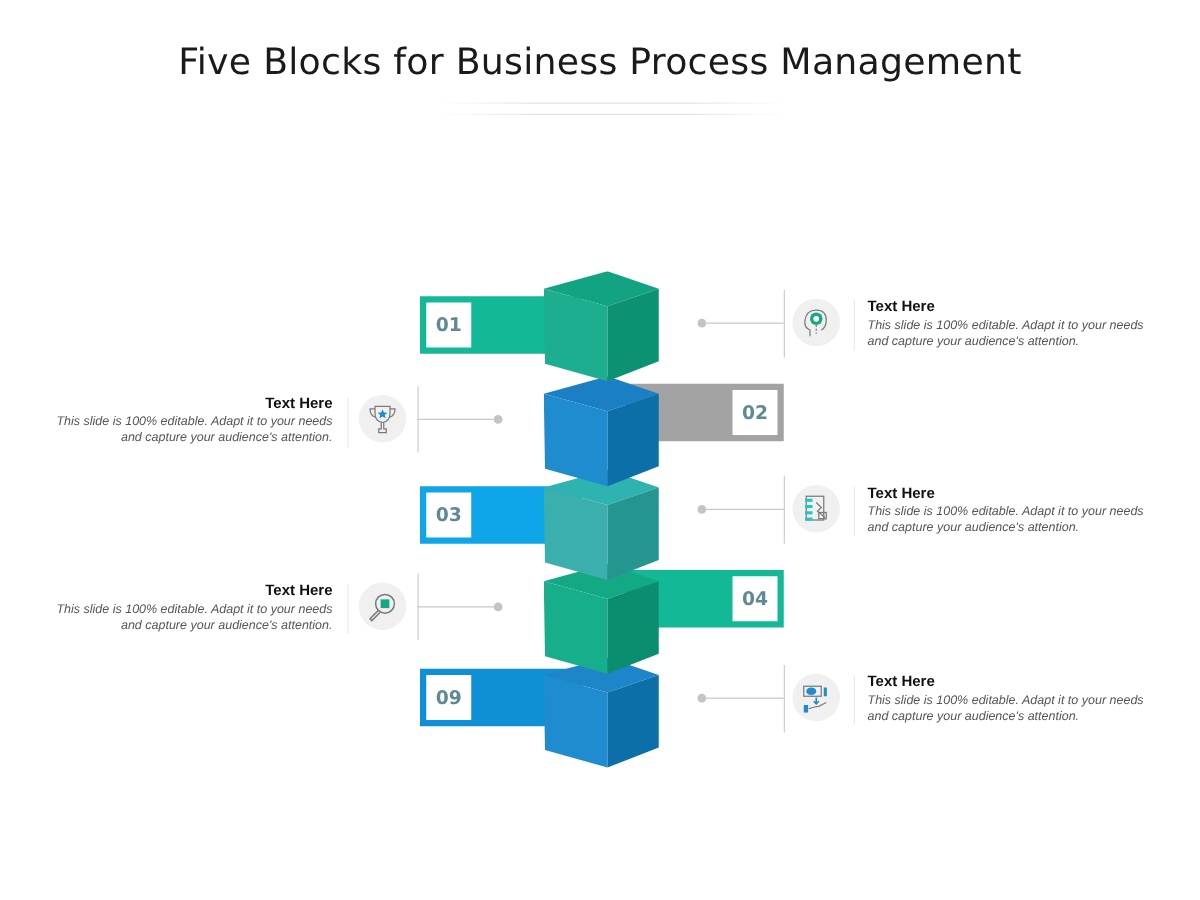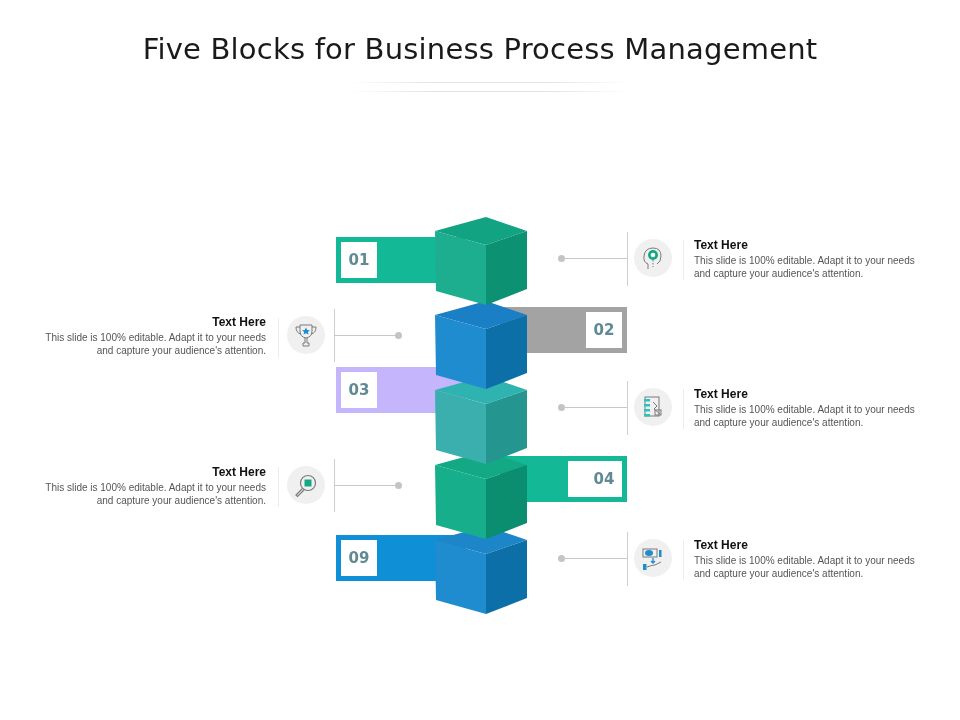--- a/index.html
+++ b/index.html
@@ -17,41 +17,41 @@
                font-family:"DejaVu Sans", sans-serif; font-weight:bold; font-size:15px; color:#5f8a95; }
     .cube { position:absolute; width:94px; height:98px; }
 
     .connector-dot { position:absolute; width:7px; height:7px; border-radius:50%; background:#c4c4c4; }
     .connector-line { position:absolute; height:1px; background:#c8c8c8; }
     .vline { position:absolute; width:1px; background:#cfcfcf; }
     .vline-light { position:absolute; width:1px; background:#ececec; }
     .icon-circle { position:absolute; width:38px; height:38px; border-radius:50%; background:#f0f0f0;
                    display:flex; align-items:center; justify-content:center; }
     .txt-heading { position:absolute; font-weight:bold; font-size:12px; color:#111111; }
-    .txt-body { position:absolute; font-size:10px; line-height:13px; color:#555555; width:230px; }
+    .txt-body { position:absolute; font-style:italic; font-size:10px; line-height:13px; color:#555555; width:230px; }
     .right { text-align:right; }
   </style>
 </head>
 <body>
 
 <div class="title">Five Blocks for Business Process Management</div>
 <div class="title-rule"></div>
 <div class="title-rule title-rule2"></div>
 
 <div class="band" style="left:336px; top:237px; width:130px; background:#13b996;">
   <div class="num-box" style="left:5px;">01</div>
 </div>
 <div class="band" style="left:500px; top:307px; width:127px; background:#a3a3a3;">
   <div class="num-box" style="right:5px;">02</div>
 </div>
-<div class="band" style="left:336px; top:367px; width:130px; background:#c4b5fd;">
+<div class="band" style="left:336px; top:389px; width:130px; background:#0ea5e9;">
   <div class="num-box" style="left:5px;">03</div>
 </div>
 <div class="band" style="left:500px; top:456px; width:127px; background:#13b996;">
-  <div class="num-box" style="right:5px;padding-left:18px;">04</div>
+  <div class="num-box" style="right:5px;">04</div>
 </div>
 <div class="band" style="left:336px; top:535px; width:130px; background:#0f8fd6;">
   <div class="num-box" style="left:5px;">09</div>
 </div>
 
 <svg class="cube" style="left:435px; top:526px;" viewBox="0 0 94 98">
   <polygon points="0,14 51,0 92,14 51,28" fill="#1c86c9"></polygon>
   <polygon points="0,14 51,28 51,88 1,74" fill="#1f8ccf"></polygon>
   <polygon points="51,28 92,14 92,72 51,88" fill="#0d6fa8"></polygon>
 </svg>

